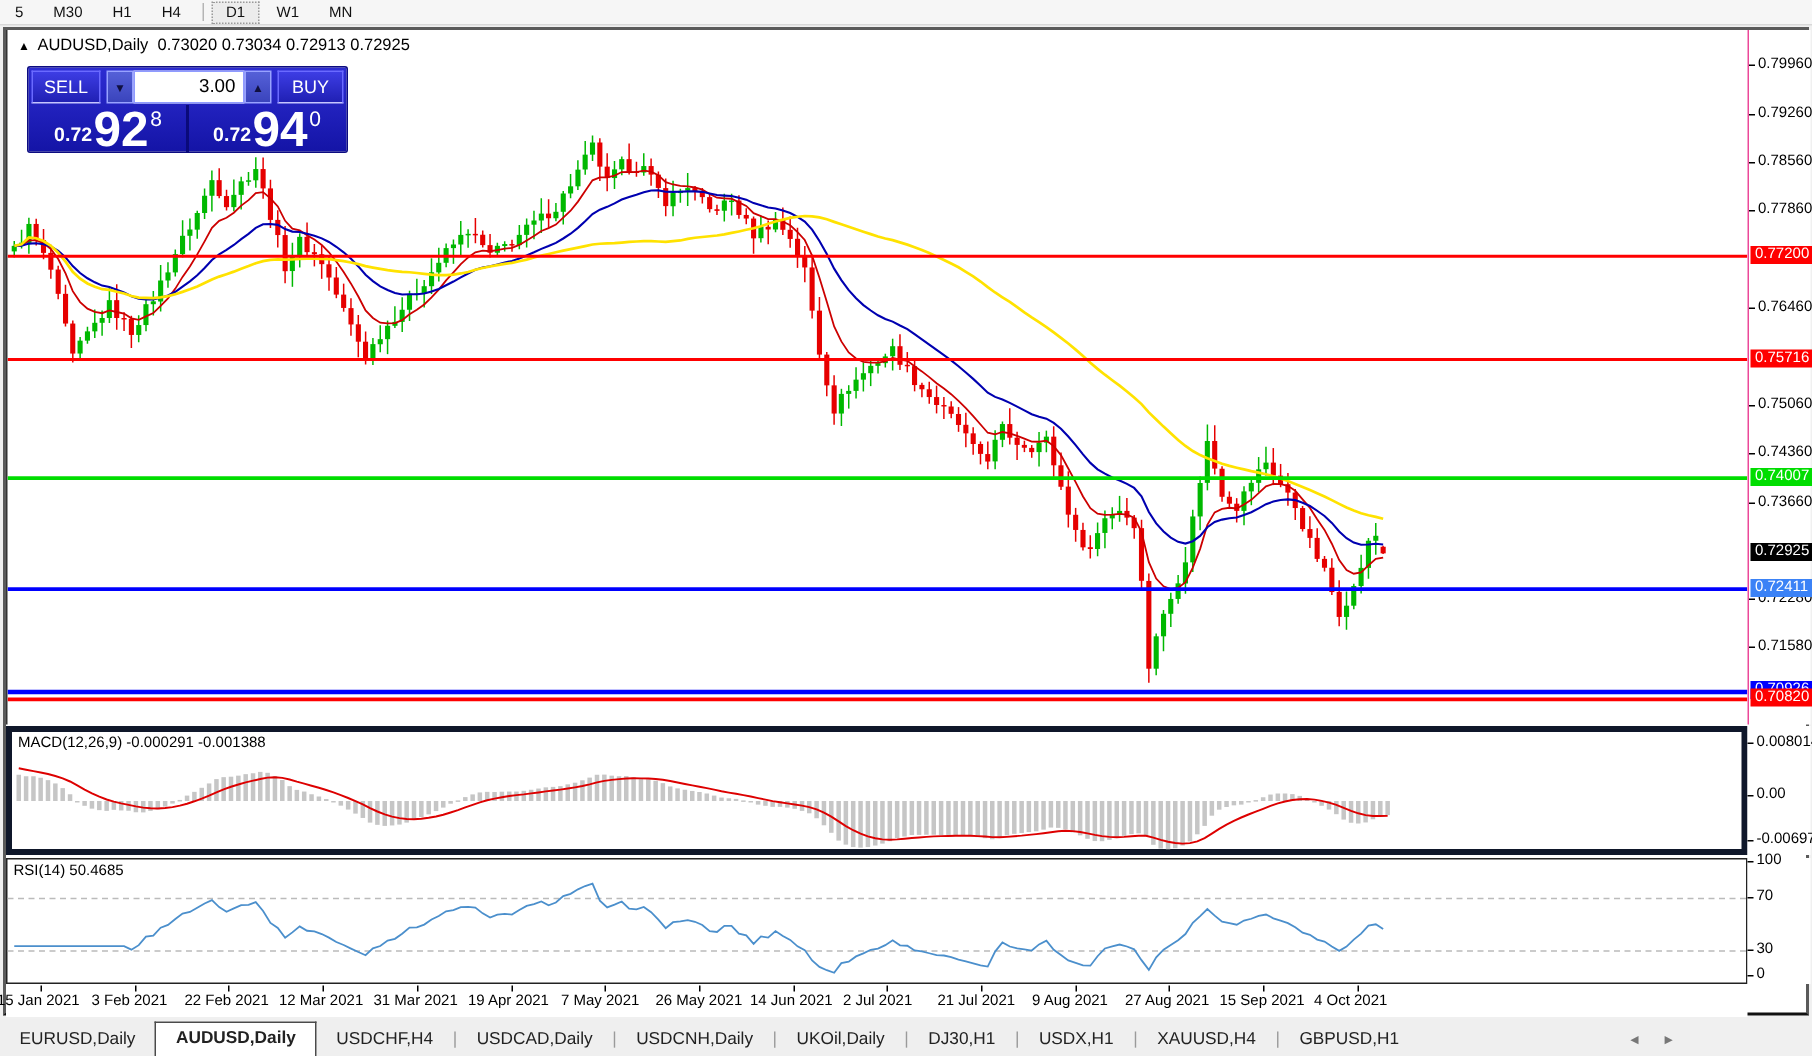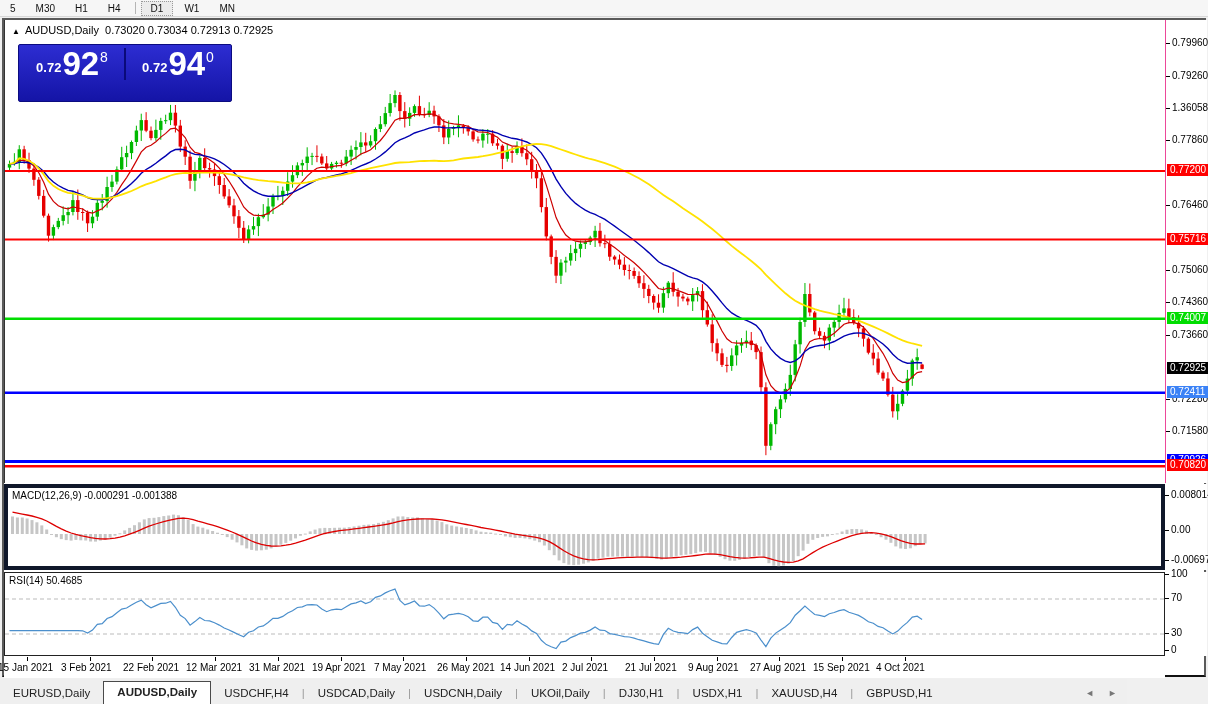--- a/index.html
+++ b/index.html
@@ -90,20 +90,27 @@
       <div class="tf-btn">W1</div>
       <div class="tf-btn">MN</div>
     </div>
 
   <div id="chart-window">
     <div id="win-title">
       <span class="tri">▲</span><span>AUDUSD,Daily</span>&nbsp;&nbsp;<span>0.73020 0.73034 0.72913 0.72925</span>
     </div>
 
     <div id="trade-panel">
+      <div id="tp-row1">
+        <div id="sell-btn" class="tp-btn">SELL</div>
+        <div class="spin-btn">▼</div>
+        <div id="vol-field">3.00</div>
+        <div class="spin-btn">▲</div>
+        <div id="buy-btn" class="tp-btn">BUY</div>
+      </div>
       <div id="tp-row2">
         <div class="px-half">
           <span class="px-small">0.72</span>
           <span class="px-big">92</span>
           <span class="px-sup">8</span>
         </div>
         <div id="px-div"></div>
         <div class="px-half">
           <span class="px-small">0.72</span>
           <span class="px-big">94</span>
@@ -498,21 +505,21 @@
           <line x1="0" y1="372.7" x2="1160" y2="372.7" stroke="#0000ff" stroke-width="2.5"></line>
           <line x1="0" y1="441.4" x2="1160" y2="441.4" stroke="#0000ff" stroke-width="3"></line>
           <line x1="0" y1="446.3" x2="1160" y2="446.3" stroke="#ff0000" stroke-width="2.5"></line>
         </svg></div>
     <div id="main-axis" class="axis-col">
         <div class="ax-tick" style="top:23px"></div>
         <div class="ax-lab" style="top:17px">0.79960</div>
         <div class="ax-tick" style="top:56px"></div>
         <div class="ax-lab" style="top:50px">0.79260</div>
         <div class="ax-tick" style="top:88px"></div>
-        <div class="ax-lab" style="top:82px">1.36058</div>
+        <div class="ax-lab" style="top:82px">0.78560</div>
         <div class="ax-tick" style="top:120px"></div>
         <div class="ax-lab" style="top:114px">0.77860</div>
         <div class="ax-tick" style="top:185px"></div>
         <div class="ax-lab" style="top:179px">0.76460</div>
         <div class="ax-tick" style="top:250px"></div>
         <div class="ax-lab" style="top:244px">0.75060</div>
         <div class="ax-tick" style="top:282px"></div>
         <div class="ax-lab" style="top:276px">0.74360</div>
         <div class="ax-tick" style="top:315px"></div>
         <div class="ax-lab" style="top:309px">0.73660</div>

